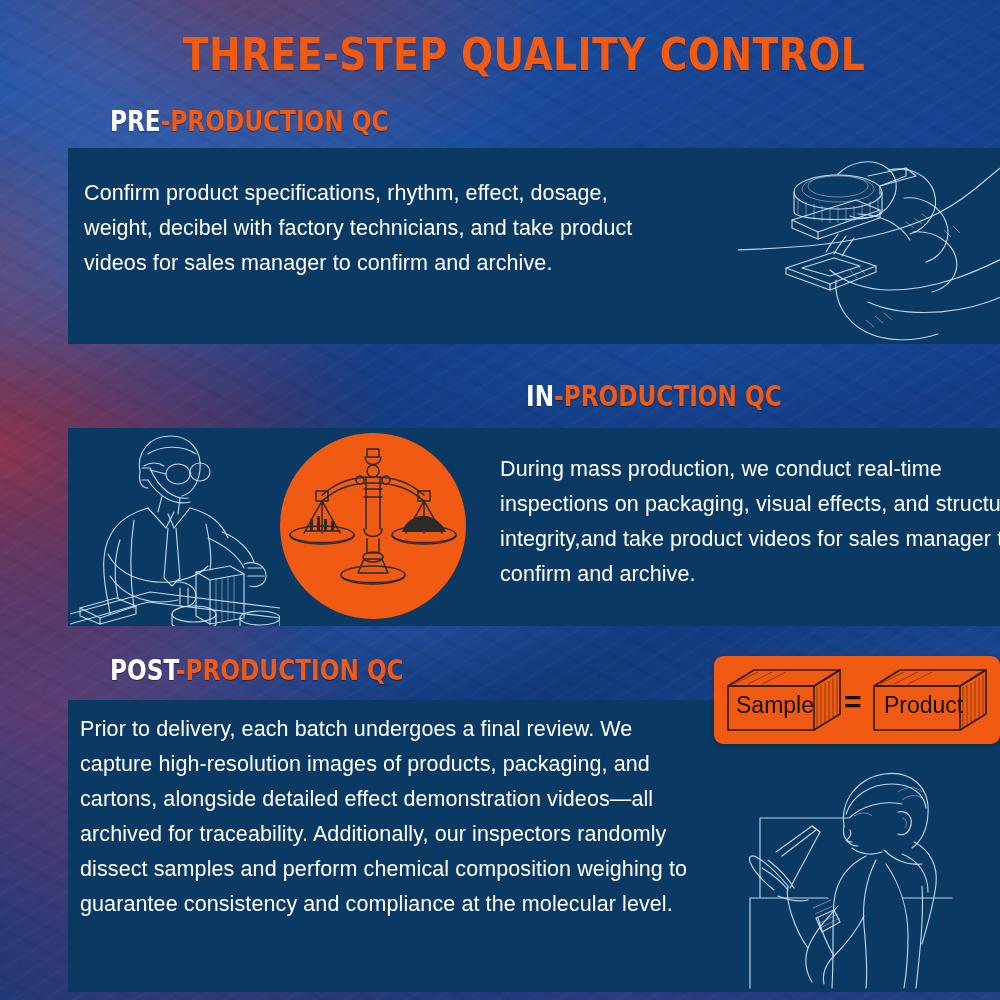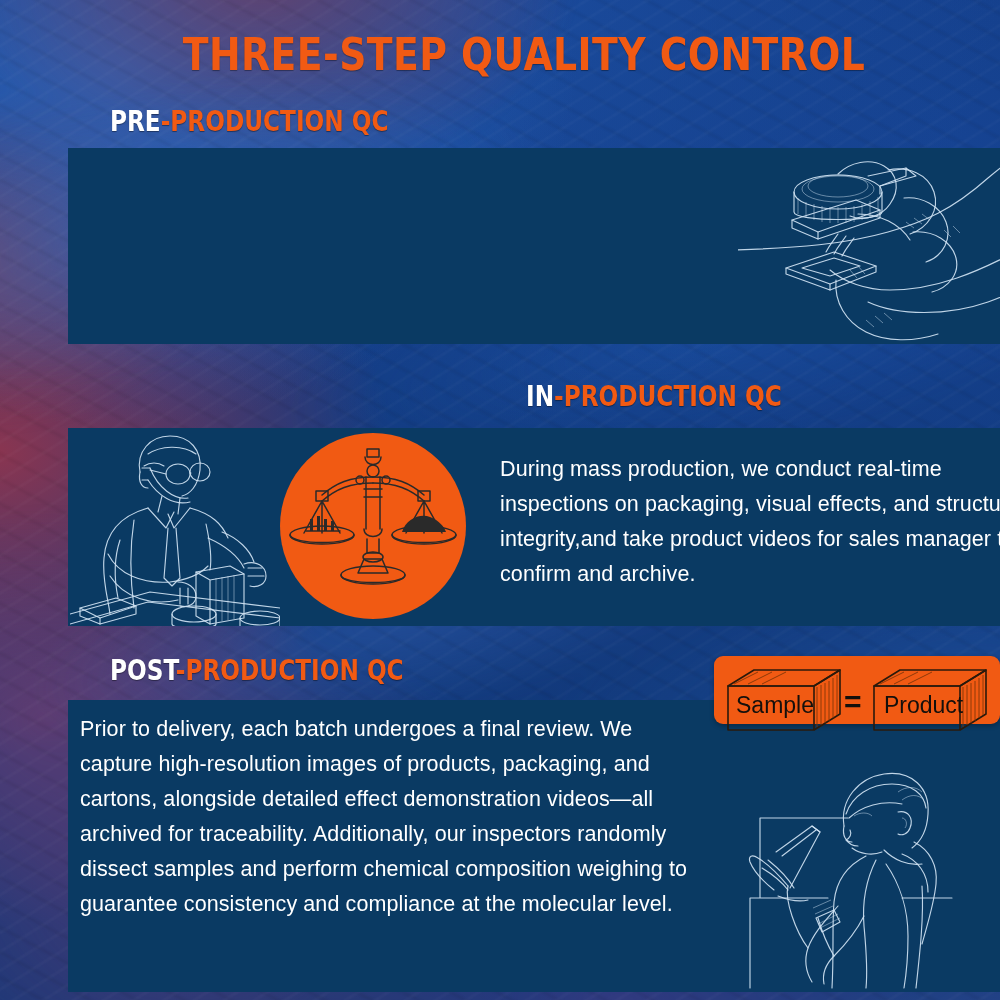--- a/index.html
+++ b/index.html
@@ -82,21 +82,21 @@
   #text2{left:452px;top:452px;width:530px;}
   #art2{position:absolute;left:22px;top:428px;width:210px;height:198px;}
   #circle2{position:absolute;left:232px;top:433px;width:186px;height:186px;border-radius:50%;background:#F15A13;}
   #scale2{position:absolute;left:0;top:0;width:186px;height:186px;}
 
   
   #panel3{left:20px;top:700px;width:960px;height:292px;}
   #head3{left:62px;top:653px;transform-origin:0 50%;}
   #text3{left:32px;top:712px;width:620px;}
   #orangebox{
-    position:absolute;left:666px;top:656px;width:286px;height:68px;
+    position:absolute;left:666px;top:656px;width:286px;height:88px;
     background:#F15A13;border-radius:9px;
     box-shadow:0 2px 5px rgba(0,0,0,.28);
   }
   #art3{position:absolute;left:668px;top:756px;width:300px;height:236px;}
 
   .sp{stroke:#cfe2f2;fill:none;stroke-width:1.15;stroke-linecap:round;stroke-linejoin:round;opacity:.92;}
   .spf{stroke:#cfe2f2;fill:none;stroke-width:.8;opacity:.6;}
   .scl{stroke:#2a2a2a;fill:none;stroke-width:1.5;stroke-linecap:round;stroke-linejoin:round;}
   .sclf{fill:#2a2a2a;}
   .bx{stroke:#2a1a0c;fill:none;stroke-width:1.6;stroke-linejoin:round;}
@@ -117,20 +117,21 @@
 <div class="stage">
 
   <div class="title">THREE-STEP QUALITY CONTROL</div>
 
   <div class="step-head" id="head1">
     <span class="w">PRE</span><span class="o">-PRODUCTION QC</span>
   </div>
 
   <div class="panel" id="panel1"></div>
 
+  <div class="body-text" id="text1">Confirm product specifications, rhythm, effect, dosage, weight, decibel with factory technicians, and take product videos for sales manager to confirm and archive.</div>
 
   <svg id="art1" viewBox="0 0 290 190">
 
     <path class="sp" d="M-4 98 C 60 96, 108 92, 150 80 C 186 70, 214 58, 250 26 C 262 16, 272 8, 282 2"></path>
     <path class="sp" d="M100 22 C 112 10, 132 6, 146 14 C 160 22, 162 38, 152 52 C 144 64, 126 70, 112 64"></path>
     <path class="sp" d="M150 18 C 170 14, 190 22, 196 40 C 202 58, 190 76, 172 82"></path>
     <path class="sp" d="M166 46 C 184 44, 202 54, 208 70 C 214 86, 206 104, 188 110"></path>
     <path class="sp" d="M175 80 C 196 78, 214 90, 218 106 C 222 122, 210 136, 194 140"></path>
     <path class="sp" d="M120 62 C 142 62, 162 72, 172 88"></path>
     <path class="sp" d="M92 118 C 106 130, 128 138, 152 138 C 196 138, 238 122, 292 92"></path>

